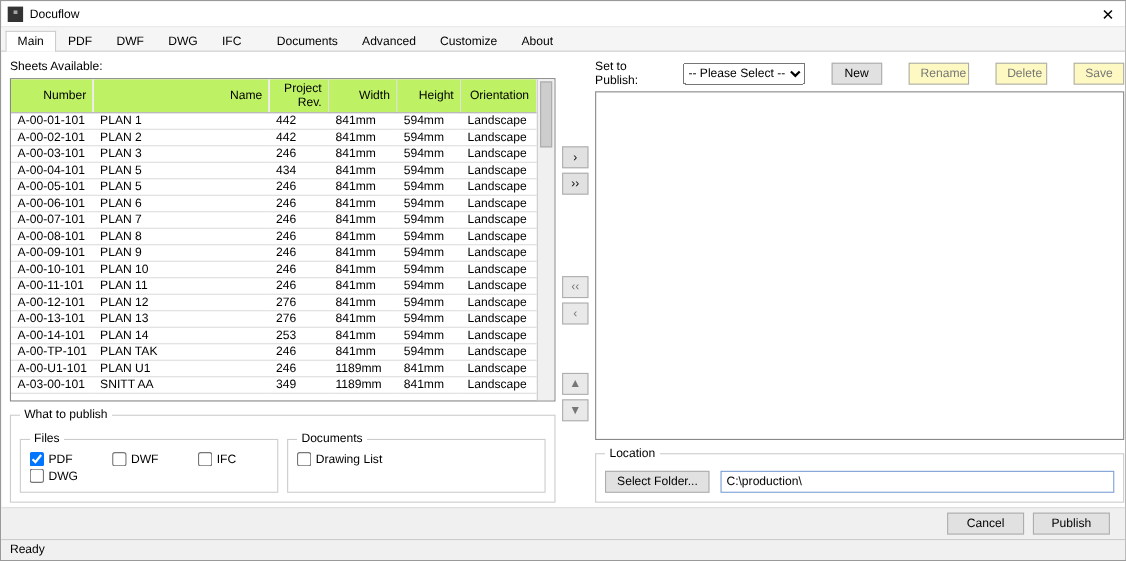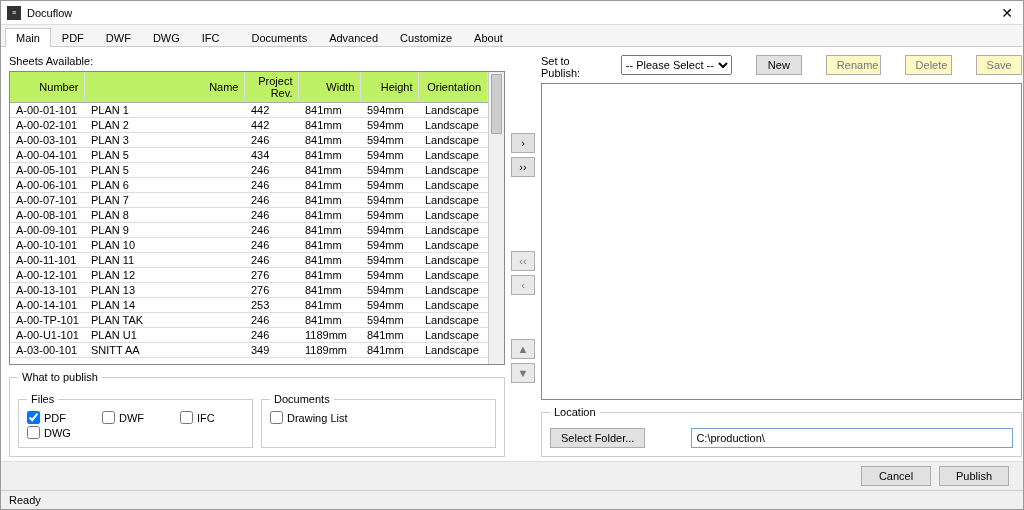--- a/index.html
+++ b/index.html
@@ -64,21 +64,21 @@
     display: flex;
     flex-direction: column;
     min-height: 0;
   }
   .left { flex: 0 0 496px; }
   .mid  { flex: 0 0 28px; display:flex; flex-direction:column; justify-content:flex-start; padding-top: 78px; gap:4px; align-items:center;}
   .right{ flex: 1; }
   .lbl { margin-bottom: 4px; }
   .toprow {
     display: flex;
-    align-items: flex-start;
+    align-items: center;
     gap: 24px;
     margin-bottom: 4px;
   }
   .toprow select {
     flex: 1;
     height: 20px;
     font-size: 11px;
   }
   .btn {
     height: 20px;
@@ -162,21 +162,20 @@
   .chkrow { display:flex; gap:36px; margin-top:2px;}
   .chk { display:flex; align-items:center; gap:4px; }
   .chk input { margin:0; }
   .loc-row { display:flex; gap:10px; align-items:center; margin-top:6px;}
   .loc-row input[type=text] {
     flex:1;
     height: 20px;
     border: 1px solid #7a9fd4;
     padding: 0 4px;
     font-size: 11px;
-    margin-left: 36px;
   }
   .footer-btns {
     display:flex;
     justify-content:flex-end;
     gap:8px;
     padding: 4px 14px;
     background:#f0f0f0;
     border-top:1px solid #ddd;
   }
   .status {

